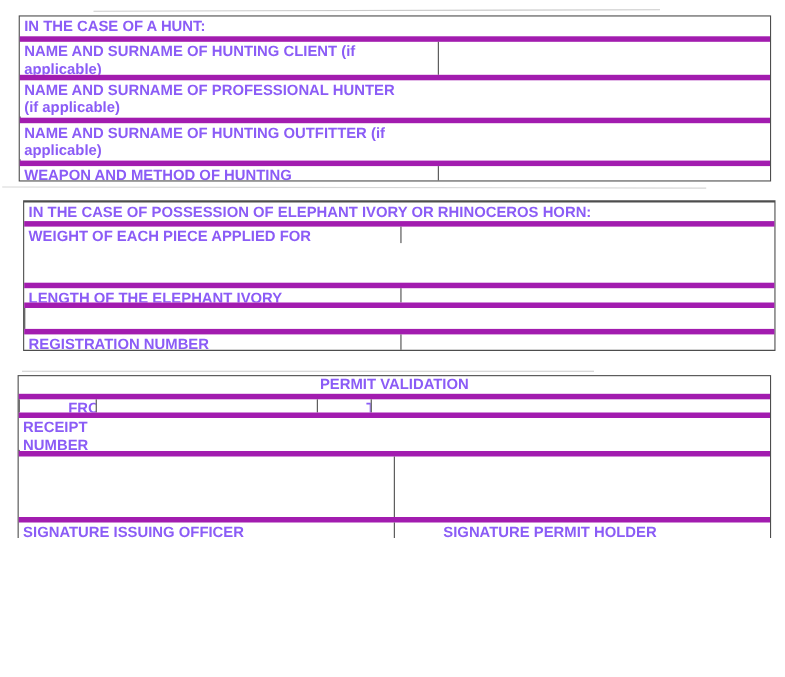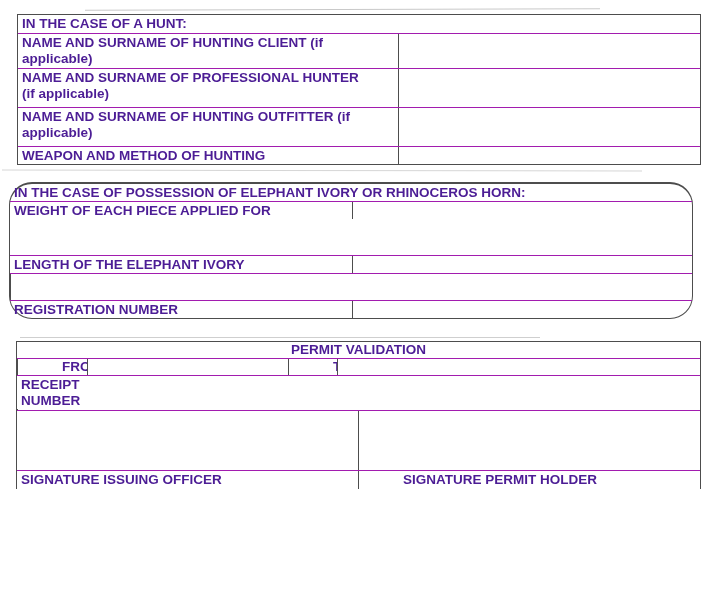--- a/index.html
+++ b/index.html
@@ -5,55 +5,55 @@
   * { box-sizing: border-box; }
   html, body { margin: 0; padding: 0; background: #ffffff; }
 
   .page {
     position: relative;
     width: 714px;
     height: 489px;
     background: #ffffff;
     font-family: "Liberation Sans", "DejaVu Sans", sans-serif;
     font-weight: 700;
-    color: #4c1d95;
+    color: #8b5cf6;
     font-size: 13.5px;
     overflow: hidden;
   }
 
   .tbl {
     position: absolute;
     display: flex;
     flex-direction: column;
     border: 1px solid #4d4d4d;
     background: #ffffff;
   }
-  .trow { display: flex; border-top: 1px solid #a21caf; }
+  .trow { display: flex; border-top: 5px solid #a21caf; }
   .trow.first { border-top: none; }
   .tcell {
     padding: 1px 4px 0 4px;
     line-height: 16px;
     white-space: pre-line;
     overflow: hidden;
   }
   .tcell.cl { border-left: 1px solid #4d4d4d; padding-left: 44px; }
   .grow { flex: 1 1 auto; }
   .ctr { text-align: center; }
   .lh14 { line-height: 14px; }
 
   
   #t1 { left: 17px; top: 14px; width: 684px; height: 151px; }
   #t1 .hHdr { height: 18px; }
   #t1 .h35 { height: 35px; }
-  #t1 .h39 { height: 39px; }
+  #t1 .h39 { height: 39px; flex-direction: column; }
   #t1 .h18 { height: 18px; }
   #t1 .wLabel { width: 380px; }
 
   
-  #t2 { left: 9px; top: 182px; width: 684px; height: 137px; border-top-width: 2px; border-radius: 23px; }
+  #t2 { left: 21px; top: 182px; width: 684px; height: 137px; border-top-width: 2px; }
   #t2 .h21 { height: 21px; }
   #t2 .h20 { height: 20px; }
   #t2 .h18 { height: 18px; margin-top: 36px; }
   #t2 .h36 { height: 36px; }
   #t2 .h19 { height: 19px; }
   #t2 .wLabel { width: 342px; }
 
   
   #t3 { left: 16px; top: 341px; width: 685px; height: 259px; }
   #t3 .h16 { height: 16px; }

